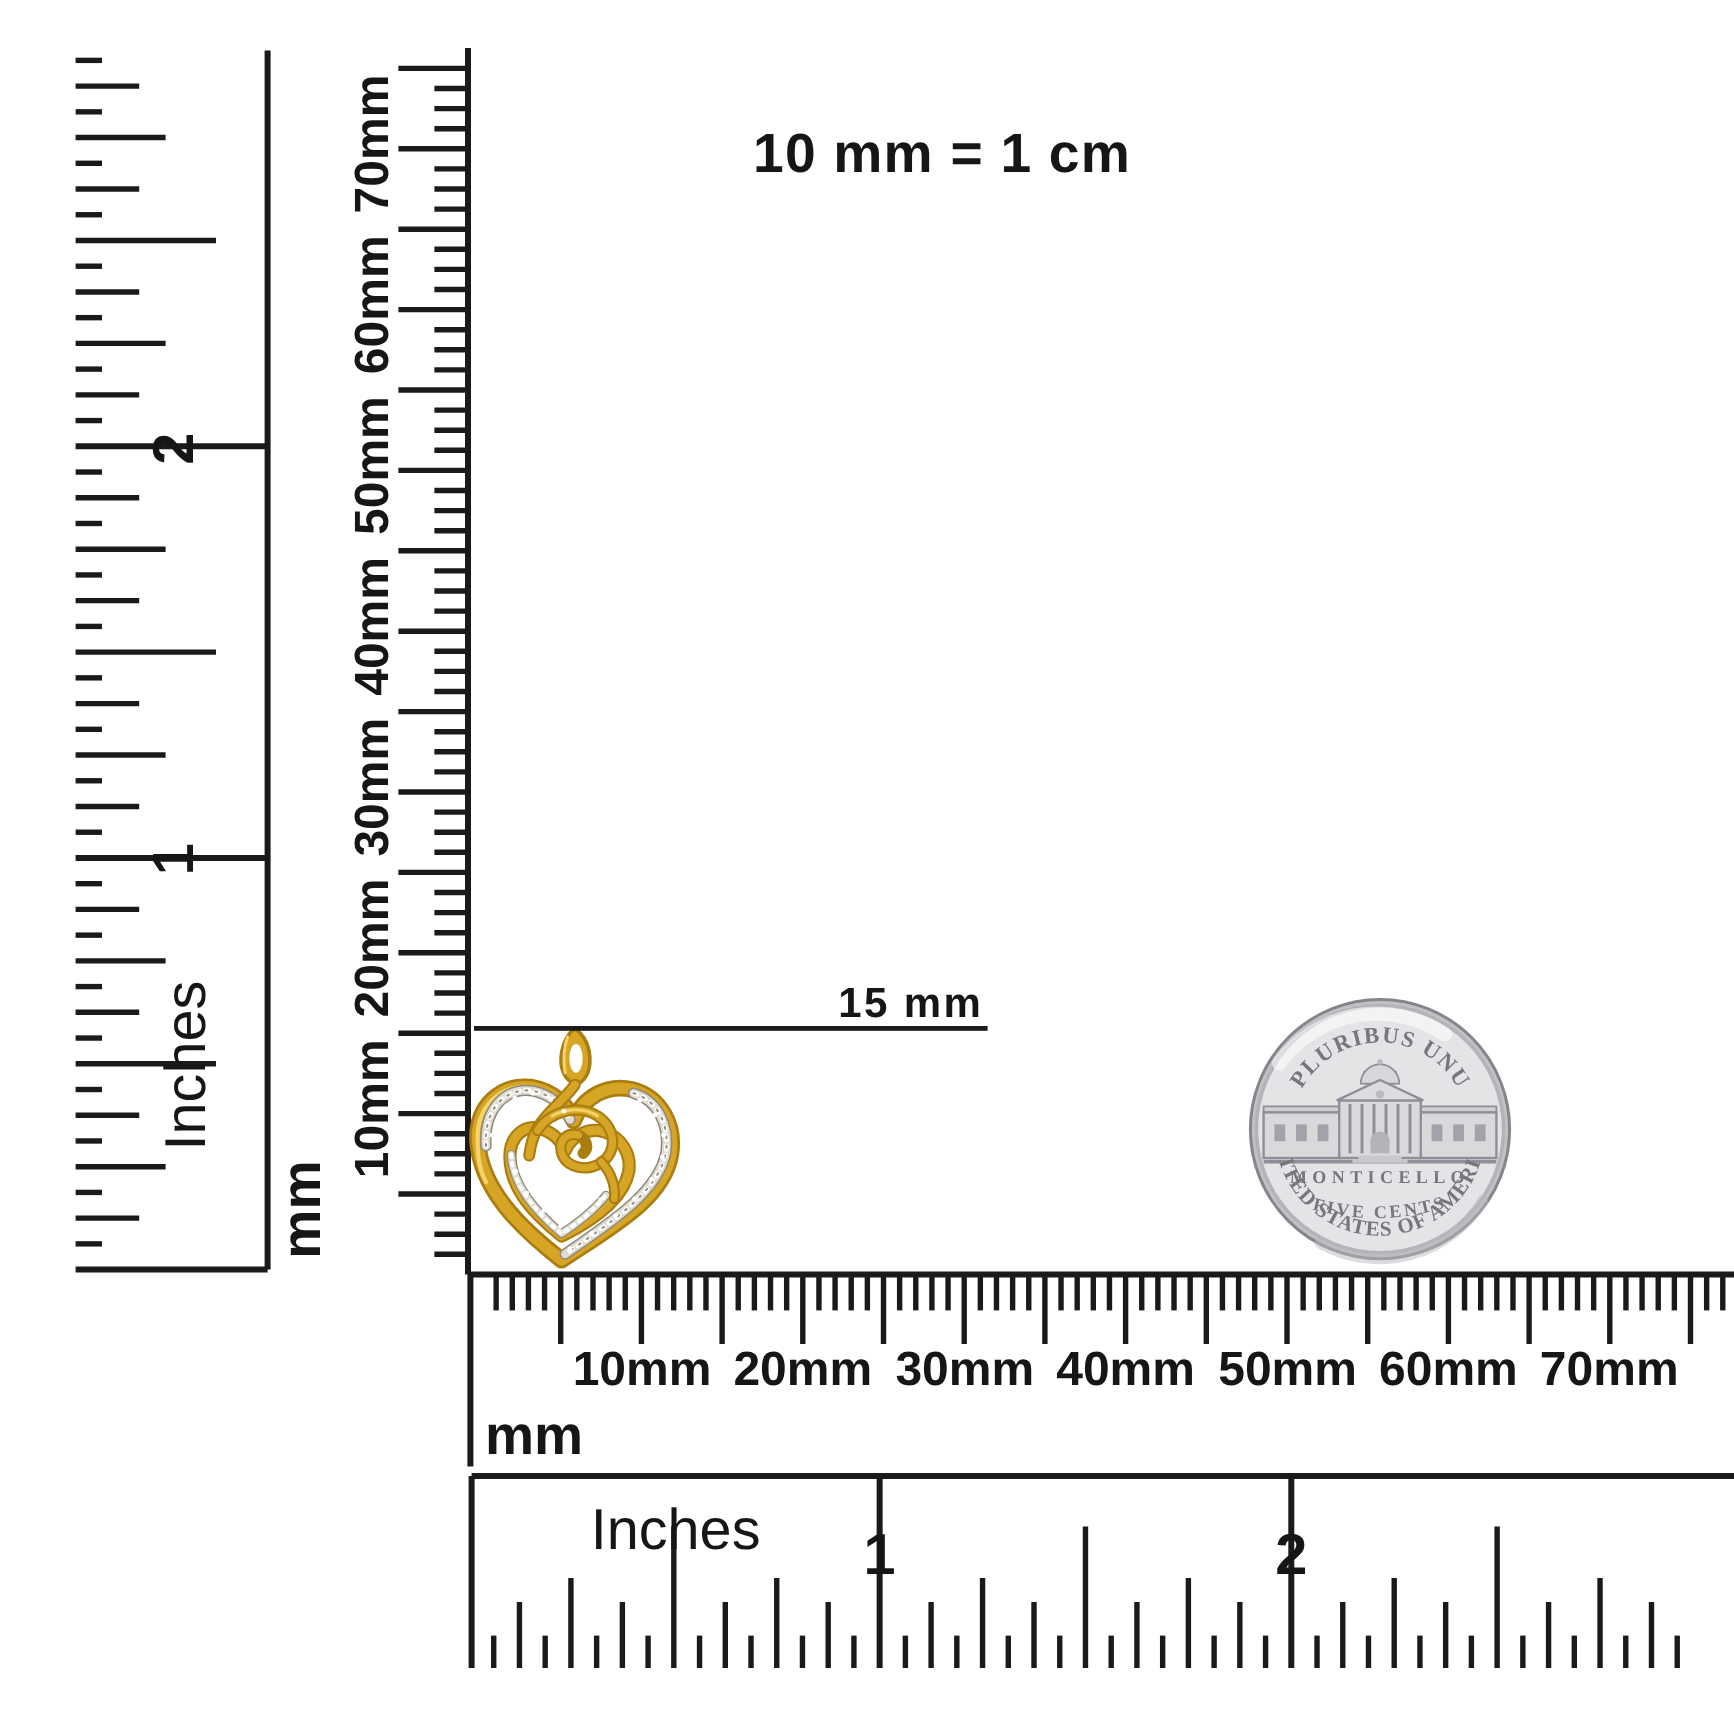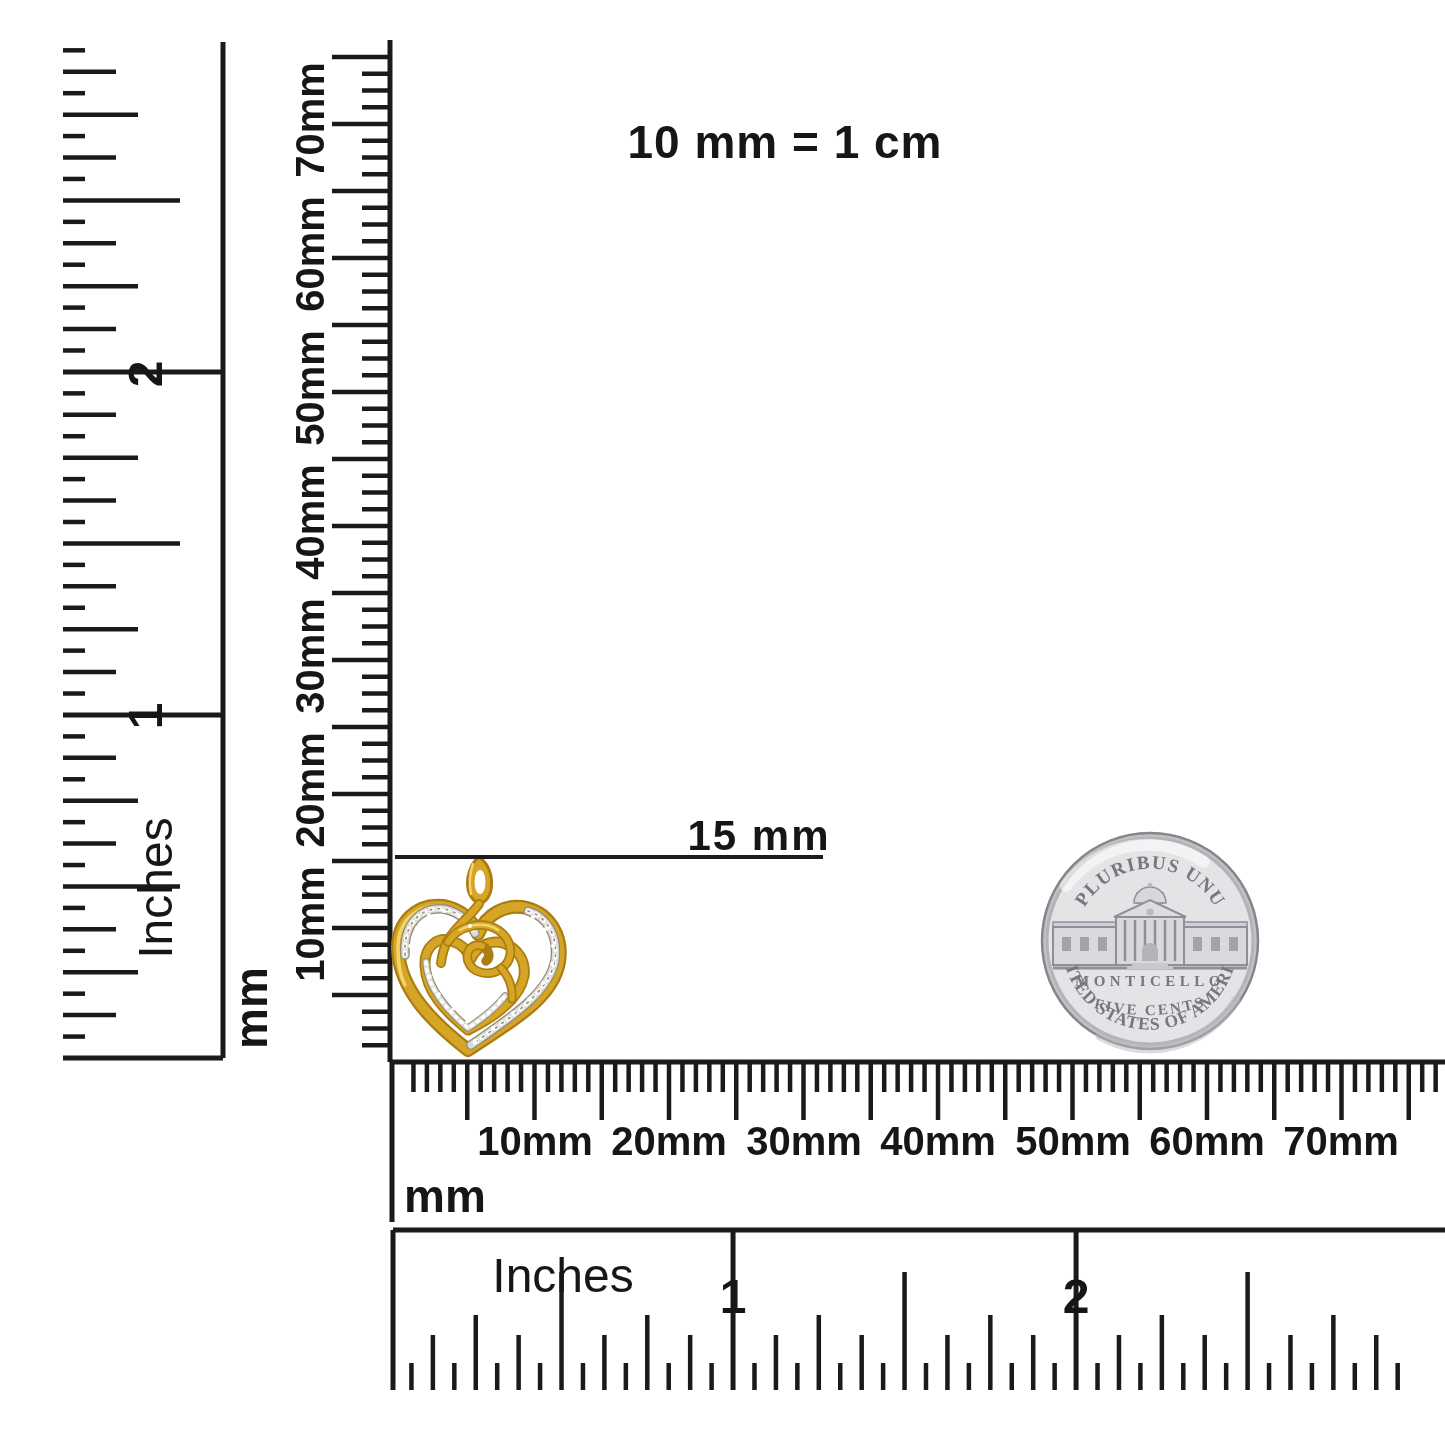--- a/index.html
+++ b/index.html
@@ -4,21 +4,21 @@
 <style>
   html,body{margin:0;padding:0;background:#fff;}
   #canvas{
     position:relative;width:1445px;height:1445px;background:#ffffff;
     font-family:"Liberation Sans",sans-serif;color:#161616;overflow:hidden;
   }
   #scene{position:absolute;left:0;top:0;}
   .lbl{position:absolute;white-space:nowrap;transform:translate(-50%,-50%);line-height:1;}
   .rot{transform:translate(-50%,-50%) rotate(-90deg);}
   .title{font-size:46px;font-weight:700;letter-spacing:1px;}
-  .ann{font-size:42px;font-weight:700;letter-spacing:2px;}
+  .ann{font-size:35px;font-weight:700;letter-spacing:2px;}
   .annline{position:absolute;background:#1c1c1c;height:4px;}
   .vnum,.hnum{font-size:48px;font-weight:700;}
   .mmlab{font-size:40px;font-weight:700;}
   .unitmm{font-size:46px;font-weight:700;}
   .unitin{font-size:48px;font-weight:400;}
 </style>
 </head>
 <body>
 
 <div id="canvas">
@@ -401,21 +401,21 @@
       <text font-family="Liberation Serif,serif" font-size="15" font-weight="700" fill="#76767d" letter-spacing="2.5" text-anchor="middle">
         <textPath href="#arcCents" startOffset="50%">FIVE CENTS</textPath>
       </text>
 
       <text font-family="Liberation Serif,serif" font-size="17.5" font-weight="700" fill="#76767d" letter-spacing="1" text-anchor="middle">
         <textPath href="#arcBottom" startOffset="50%">UNITED STATES OF AMERICA</textPath>
       </text>
     </g>
   </svg>
 
-  <div class="lbl title" style="left:785px;top:142px">10 mm = 1 cm</div>
+  <div class="lbl title" style="left:785px;top:127px">10 mm = 1 cm</div>
 
   <div class="lbl ann" style="left:759px;top:836px">15 mm</div>
   <div class="annline" style="left:395px;top:855px;width:428px"></div>
 
   <div class="lbl rot vnum" style="left:146px;top:716px">1</div>
   <div class="lbl rot vnum" style="left:146px;top:374px">2</div>
   <div class="lbl rot unitin" style="left:156px;top:888px">Inches</div>
 
   <div class="lbl rot unitmm" style="left:251px;top:1008px">mm</div>
   <div class="lbl rot mmlab" style="left:310px;top:924px">10mm</div>

